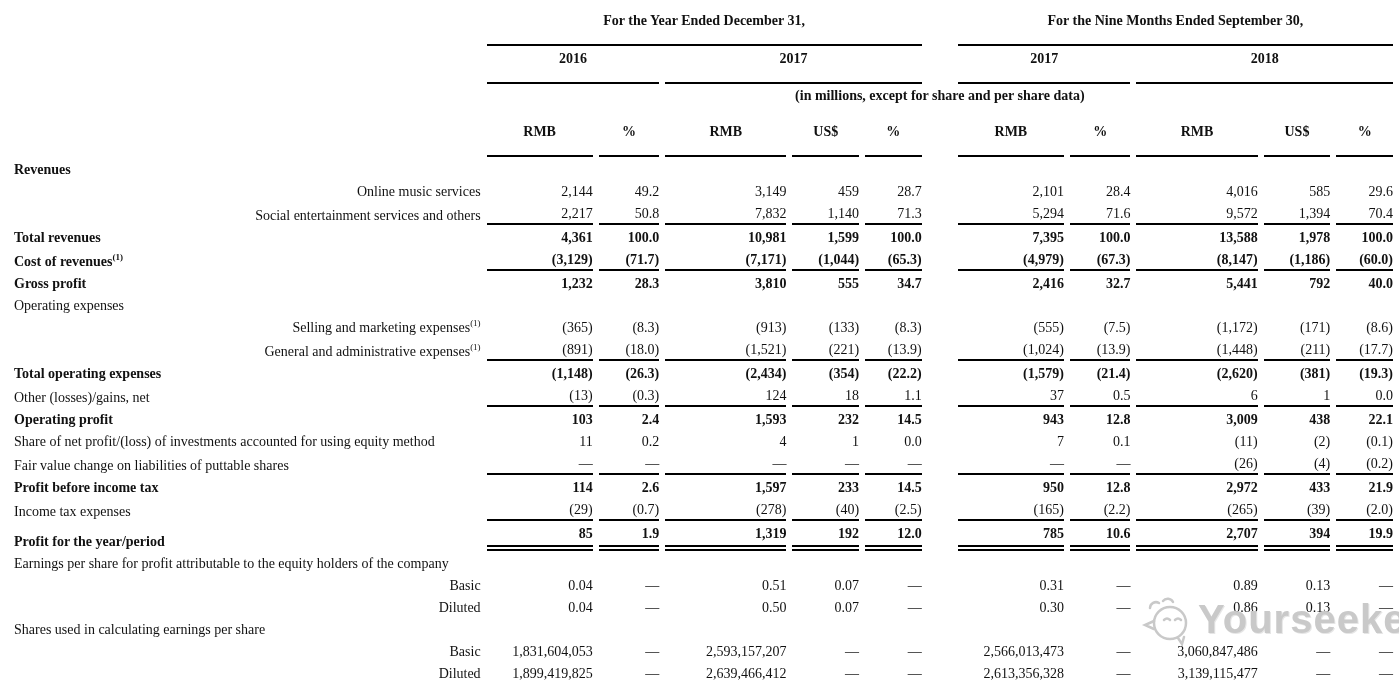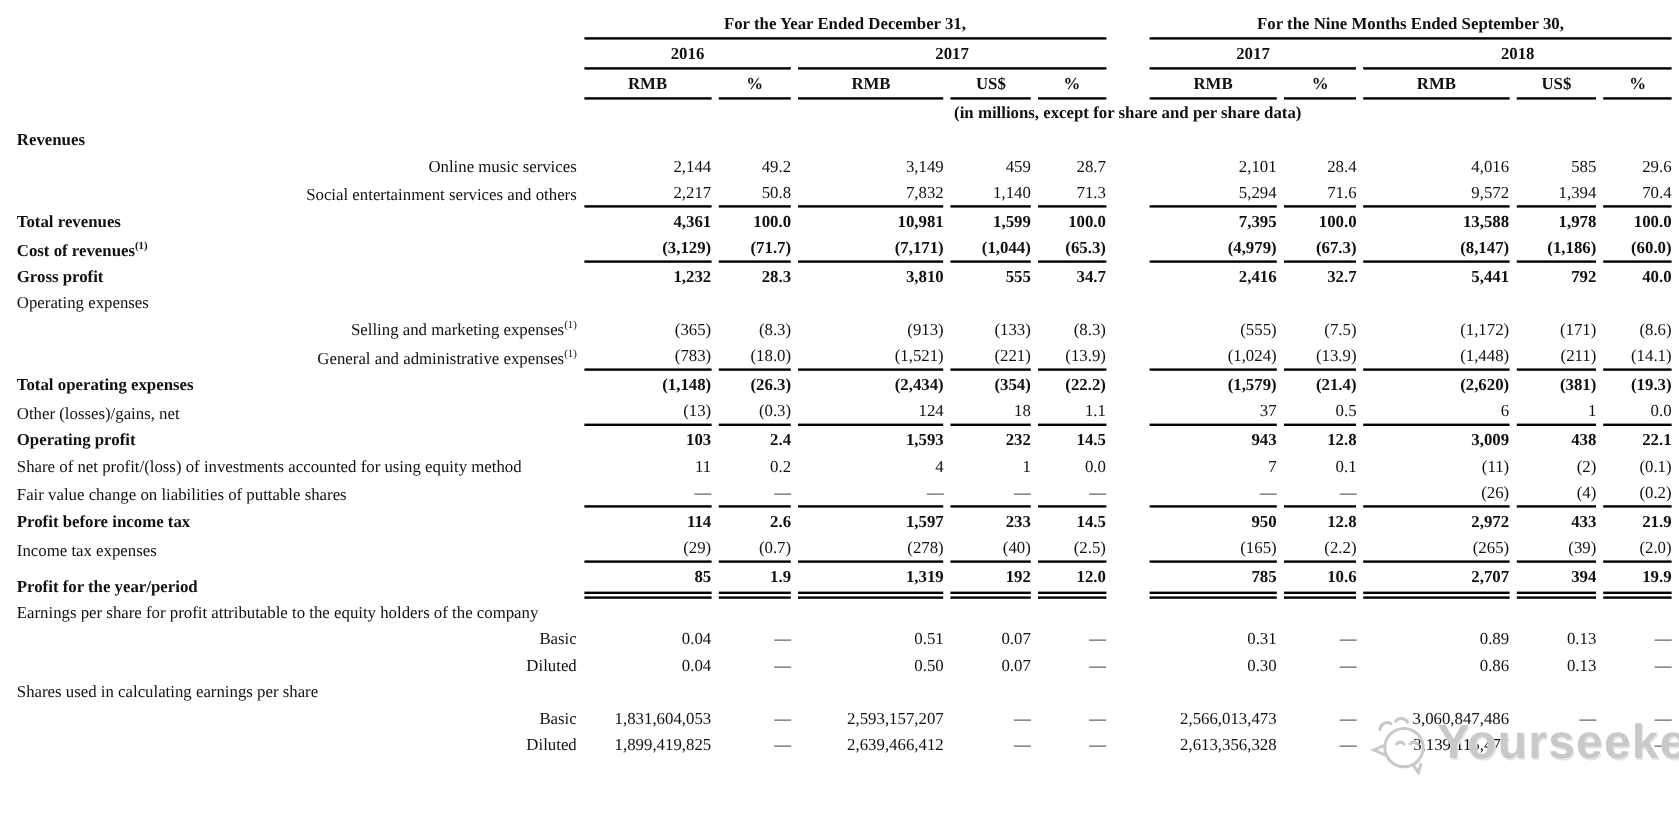--- a/index.html
+++ b/index.html
@@ -6,21 +6,21 @@
   body {
     width:1399px; height:697px; background:#ffffff; color:#111;
     font-family:"Liberation Serif", serif; position:relative; overflow:hidden;
   }
   table.fin {
     border-collapse:separate; border-spacing:6px 0;
     table-layout:fixed; width:1399px; margin-top:8px;
   }
   td, th { padding:0; font-size:14px; vertical-align:bottom; line-height:19px; }
   thead th { font-weight:bold; text-align:center; white-space:nowrap; }
-  thead td, thead th { padding-top:3px; padding-bottom:1px; }
+  thead td, thead th { padding-top:3px; padding-bottom:14px; }
   .rule  { border-bottom:2px solid #000; }
   .note  { text-align:center; font-weight:bold; padding-top:2px; }
   tbody td { padding-top:3px; }
   tbody td.num { text-align:right; white-space:nowrap; }
   tbody tr.bold td { font-weight:bold; }
   td.label { padding-left:8px; }
   td.label.ind { padding-left:44px;text-align:right; }
   td.label.wrap { padding-left:32px; text-indent:-24px; white-space:normal; }
   td.u1 { border-bottom:2px solid #000; padding-bottom:0; }
   td.u2 { border-bottom:6px double #000; padding-bottom:2px; }
@@ -62,36 +62,36 @@
     <tr>
       <td></td>
       <th colspan="2" class="rule">2016</th>
       <th colspan="3" class="rule">2017</th>
       <td></td>
       <th colspan="2" class="rule">2017</th>
       <th colspan="3" class="rule">2018</th>
     </tr>
     <tr>
       <td></td>
+      <td colspan="11" class="note">(in millions, except for share and per share data)</td>
+    </tr>
+    <tr>
+      <td></td>
       <th class="rule">RMB</th>
       <th class="rule">%</th>
       <th class="rule">RMB</th>
       <th class="rule">US$</th>
       <th class="rule">%</th>
       <td></td>
       <th class="rule">RMB</th>
       <th class="rule">%</th>
       <th class="rule">RMB</th>
       <th class="rule">US$</th>
       <th class="rule">%</th>
     </tr>
-    <tr>
-      <td></td>
-      <td colspan="11" class="note">(in millions, except for share and per share data)</td>
-    </tr>
   </thead>
   <tbody id="table-body">
       <tr class="bold">
         <td class="label"><span>Revenues</span></td>
         <td colspan="11"></td>
       </tr>
       <tr>
         <td class="label ind"><span>Online music services</span></td>
         <td class="num">2,144</td>
         <td class="num">49.2</td>
@@ -174,31 +174,31 @@
         <td class="num">(8.3)</td>
         <td></td>
         <td class="num">(555)</td>
         <td class="num">(7.5)</td>
         <td class="num">(1,172)</td>
         <td class="num">(171)</td>
         <td class="num">(8.6)</td>
       </tr>
       <tr>
         <td class="label ind"><span>General and administrative expenses</span><sup>(1)</sup></td>
-        <td class="num u1">(783)</td>
+        <td class="num u1">(891)</td>
         <td class="num u1">(18.0)</td>
         <td class="num u1">(1,521)</td>
         <td class="num u1">(221)</td>
         <td class="num u1">(13.9)</td>
         <td></td>
         <td class="num u1">(1,024)</td>
         <td class="num u1">(13.9)</td>
         <td class="num u1">(1,448)</td>
         <td class="num u1">(211)</td>
-        <td class="num u1">(14.1)</td>
+        <td class="num u1">(17.7)</td>
       </tr>
       <tr class="bold">
         <td class="label"><span>Total operating expenses</span></td>
         <td class="num">(1,148)</td>
         <td class="num">(26.3)</td>
         <td class="num">(2,434)</td>
         <td class="num">(354)</td>
         <td class="num">(22.2)</td>
         <td></td>
         <td class="num">(1,579)</td>

